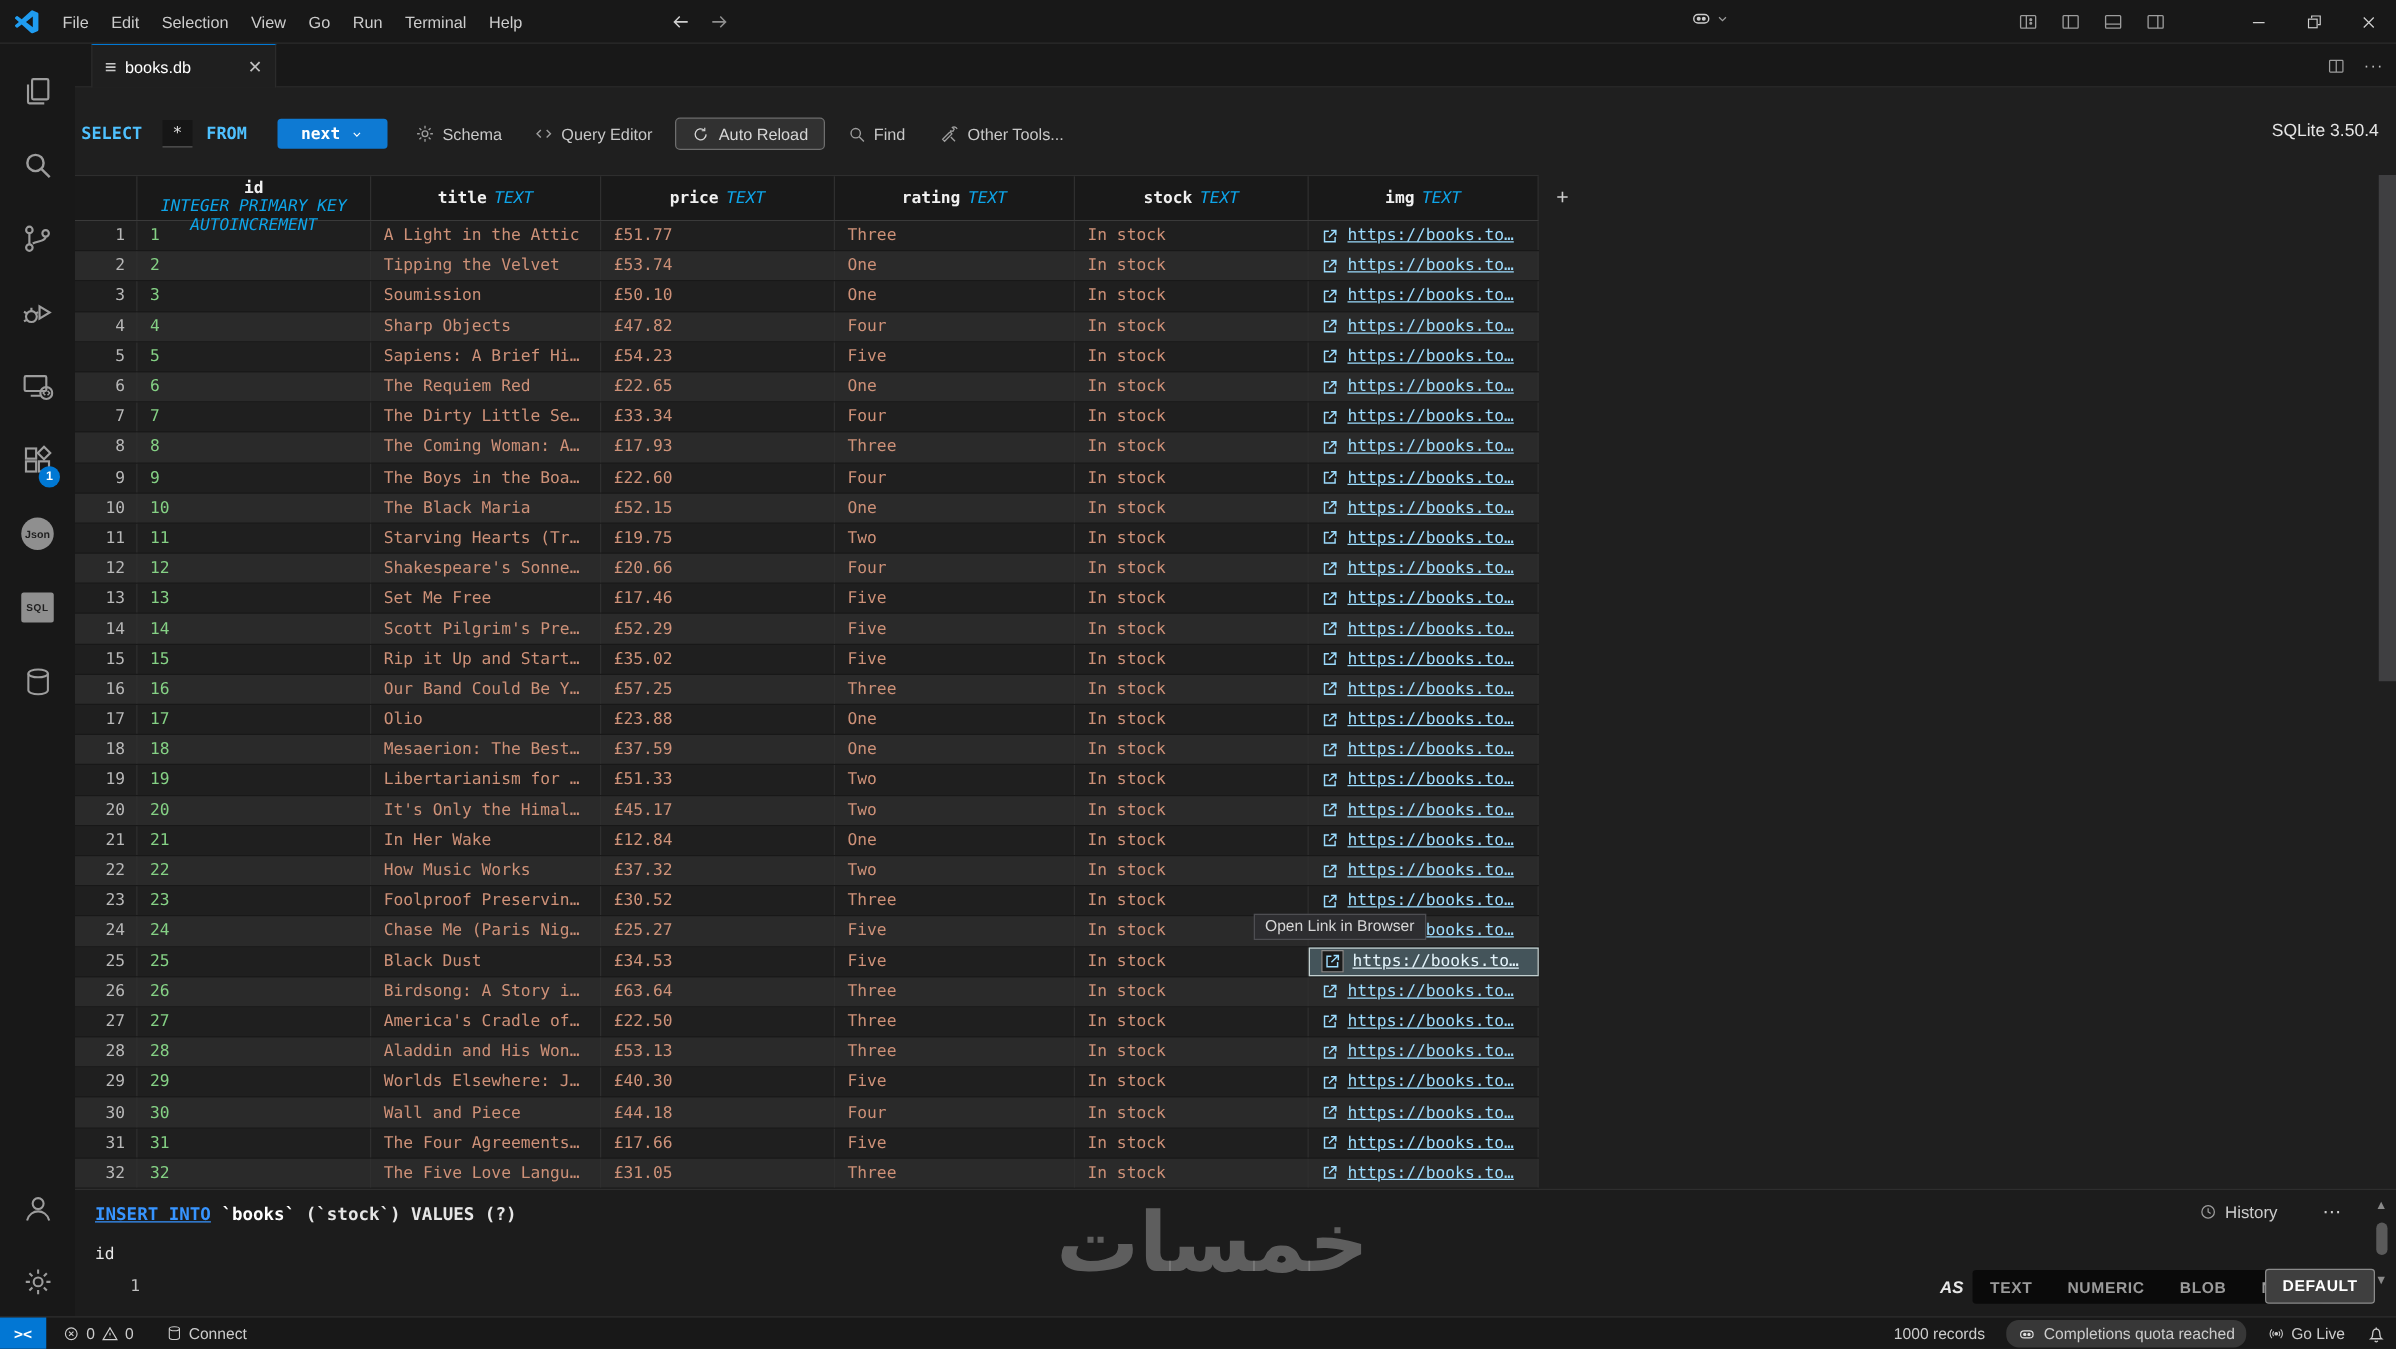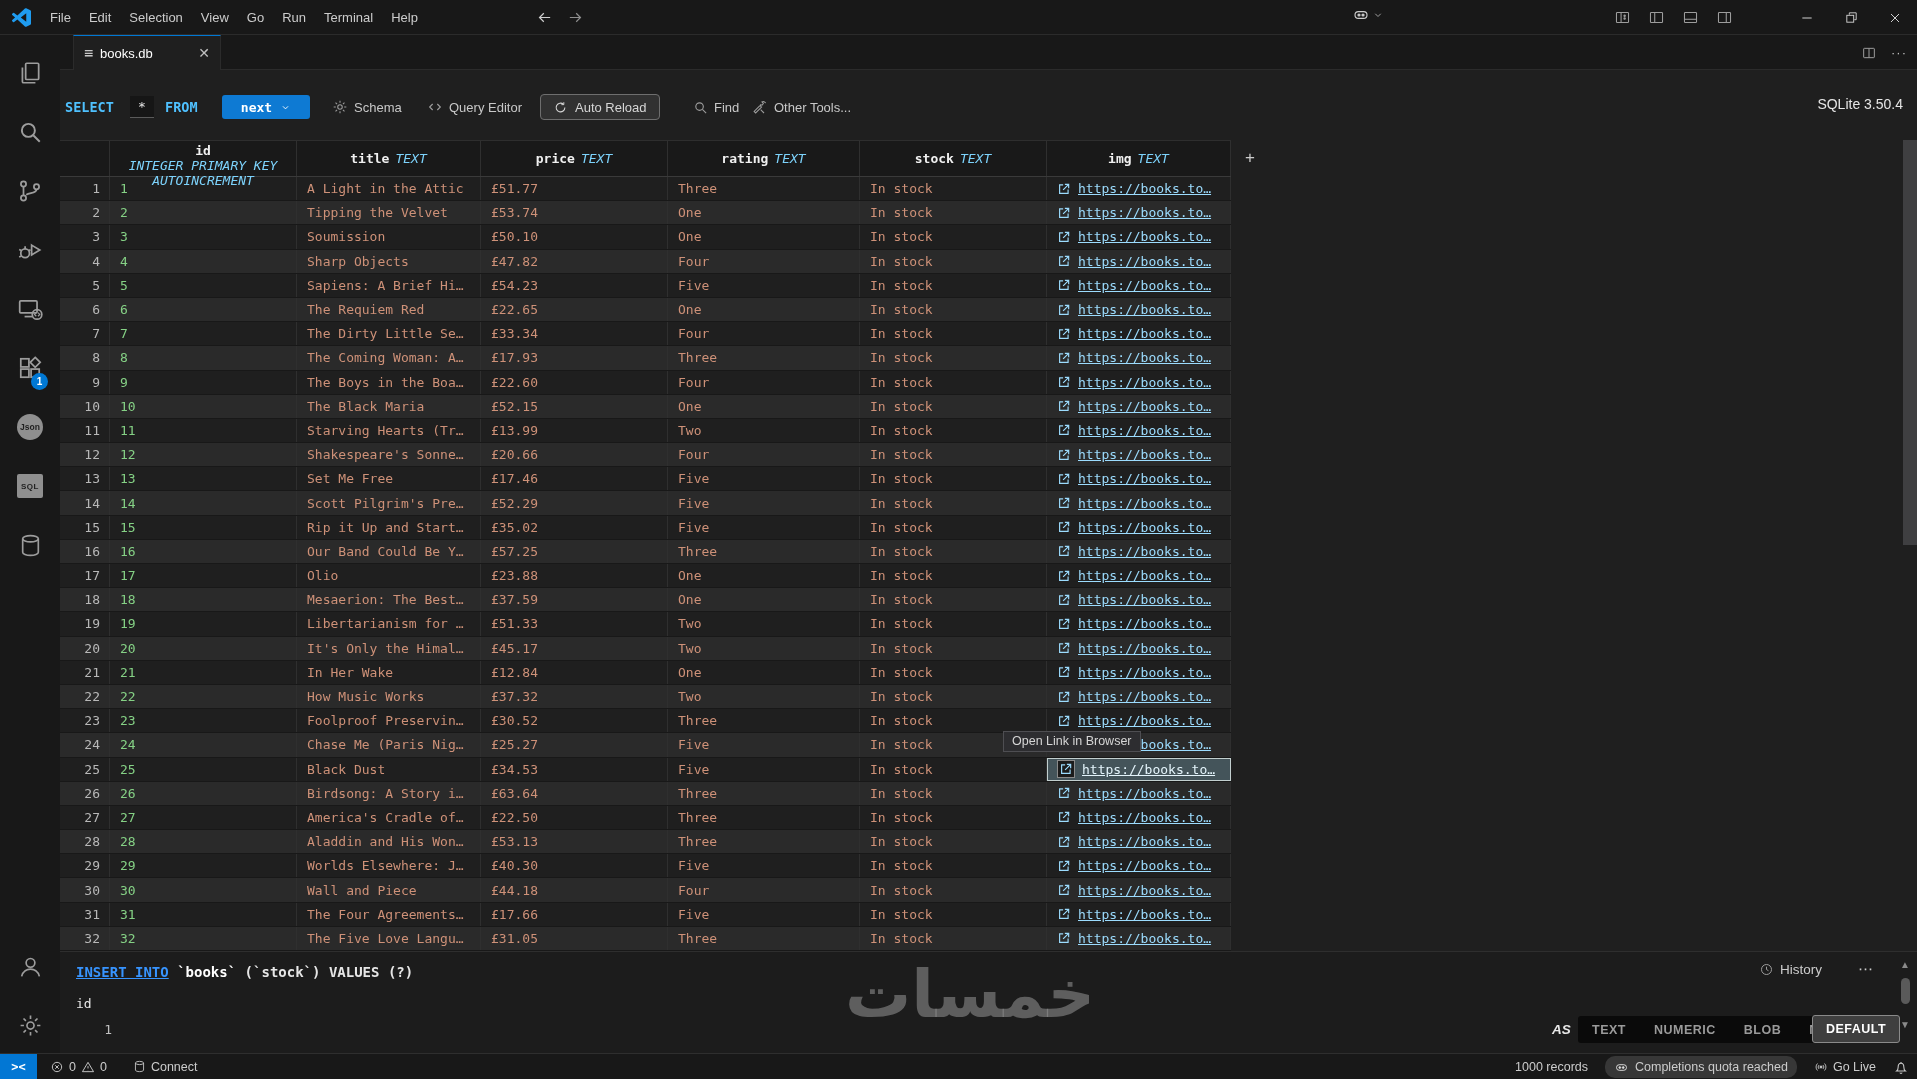--- a/index.html
+++ b/index.html
@@ -38,21 +38,21 @@
   .kw{color:#4fc1ff;font-family:"DejaVu Sans Mono",monospace;font-weight:bold;font-size:13.5px}
   .starbox{width:24px;height:22px;background:#161616;border-bottom:1px solid #5a5a5a;display:flex;align-items:center;justify-content:center;color:#e8e8e8;font-family:"DejaVu Sans Mono",monospace}
   .tbl-dd{width:88px;height:24px;background:#0e7ad3;border-radius:3px;color:#fff;font-weight:bold;font-family:"DejaVu Sans Mono",monospace;font-size:13px;display:flex;align-items:center;justify-content:center;gap:8px}
   .btnish{height:26px;border:1px solid #6e6e6e;background:#313131;border-radius:4px;display:flex;align-items:center;gap:7px;padding:0 12px;color:#d6d6d6}
   .sqlitever{position:absolute;right:14px;top:8px;color:#e6e6e6;font-size:14px}
   
   .grid{position:absolute;left:60px;top:140px;width:1171px;background:#1f1f1f;border-top:1px solid #2e2e2e;z-index:4}
   .g-head{display:flex;height:36px;background:#191919;border-bottom:1px solid #3a3a3a;font-family:"DejaVu Sans Mono",monospace}
   .g-head .hc{border-right:1px solid #2f2f2f;text-align:center;padding:2px 4px;line-height:15px;display:flex;flex-wrap:wrap;align-items:center;justify-content:center;column-gap:6px}
   .hname{color:#f0f0f0;font-weight:bold}
-  .htype{color:#7dd3fc;font-style:italic}
+  .htype{color:#0ea5e9;font-style:italic}
   .g-row{display:flex;height:24.2px;font-family:"DejaVu Sans Mono",monospace;border-bottom:1px solid #181818}
   .g-row.alt{background:#2a2a2a}
   .g-row.base{background:#1f1f1f}
   .gc{border-right:1px solid #2f2f2f;display:flex;align-items:center;padding:0 10px;overflow:hidden;white-space:nowrap}
   .c-num{justify-content:flex-end;color:#b8b8b8;padding-right:9px}
   .c-id{color:#85d185}
   .c-str{color:#ce9178}
   .c-img{gap:7px}
   .link{color:#9cdcfe;text-decoration:underline}
   .linkicon{color:#9cdcfe;display:flex;align-items:center}
@@ -415,21 +415,21 @@
   <div class="tb" style="left:480px">
     <span class="btnish">
       <span class="ico" style="color:#d6d6d6">
           <svg width="15" height="15">
             <use href="#s-refresh"></use>
           </svg>
         </span>
       <span>Auto Reload</span>
     </span>
   </div>
-  <div class="tb" style="left:633px">
+  <div class="tb" style="left:618px">
     <span class="ico">
         <svg width="15" height="15">
           <use href="#s-search"></use>
         </svg>
       </span>
     <span>Find</span>
   </div>
   <div class="tb" style="left:692px">
     <span class="ico">
         <svg width="16" height="16">
@@ -627,21 +627,21 @@
               <use href="#s-extlink"></use>
             </svg>
           </span>
           <span class="link">https://books.to…</span>
         </div>
       </div>
       <div class="g-row base">
         <div class="gc c-num" style="width: 50px;">11</div>
         <div class="gc c-id" style="width: 187px;">11</div>
         <div class="gc c-str" style="width: 184px;">Starving Hearts (Tr…</div>
-        <div class="gc c-str" style="width: 187px;">£13.99</div>
+        <div class="gc c-str" style="width: 187px;">£19.75</div>
         <div class="gc c-str" style="width: 192px;">Two</div>
         <div class="gc c-str" style="width: 187px;">In stock</div>
         <div class="gc c-img" style="width: 184px;">
           <span class="linkicon">
             <svg width="14" height="14">
               <use href="#s-extlink"></use>
             </svg>
           </span>
           <span class="link">https://books.to…</span>
         </div>

